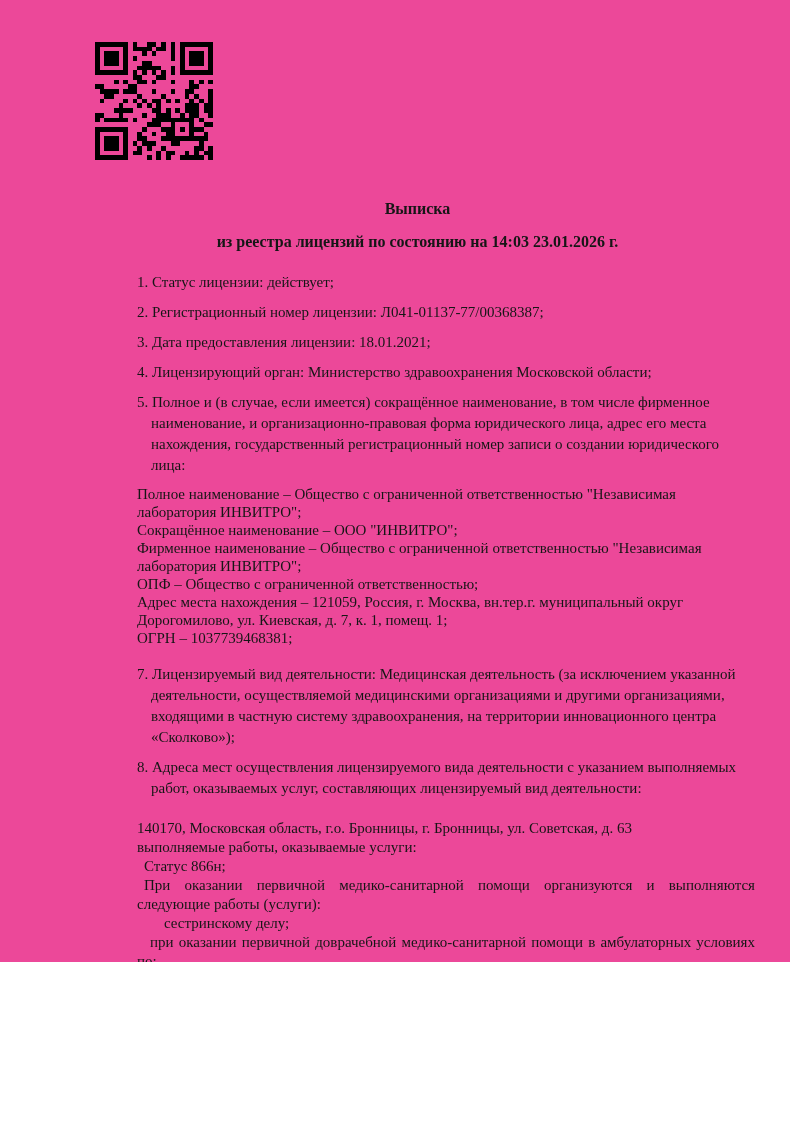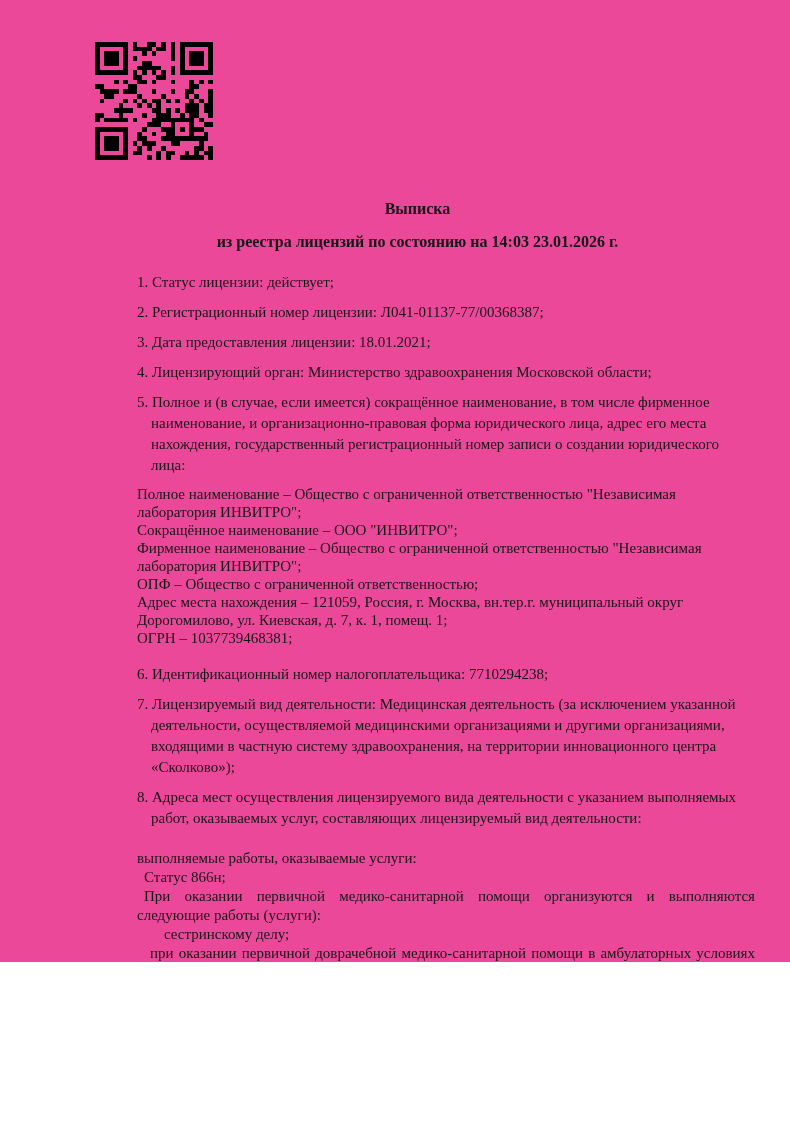--- a/index.html
+++ b/index.html
@@ -378,33 +378,30 @@
     <div class="org-block">
       <div class="org-line">Полное наименование – Общество с ограниченной ответственностью "Независимая лаборатория ИНВИТРО";</div>
       <div class="org-line">Сокращённое наименование – ООО "ИНВИТРО";</div>
       <div class="org-line">Фирменное наименование – Общество с ограниченной ответственностью "Независимая лаборатория ИНВИТРО";</div>
       <div class="org-line">ОПФ – Общество с ограниченной ответственностью;</div>
       <div class="org-line">Адрес места нахождения – 121059, Россия, г. Москва, вн.тер.г. муниципальный округ Дорогомилово, ул. Киевская, д. 7, к. 1, помещ. 1;</div>
       <div class="org-line">ОГРН – 1037739468381;</div>
     </div>
 
     <p class="item">
-      <span>6.</span>
-      <span>Идентификационный номер налогоплательщика: 7710294238;</span>
-    </p>
-    <p class="item">
       <span>7.</span>
       <span>Лицензируемый вид деятельности: Медицинская деятельность (за исключением указанной деятельности, осуществляемой медицинскими организациями и другими организациями, входящими в частную систему здравоохранения, на территории инновационного центра «Сколково»);</span>
     </p>
     <p class="item item-8">
       <span>8.</span>
       <span>Адреса мест осуществления лицензируемого вида деятельности с указанием выполняемых работ, оказываемых услуг, составляющих лицензируемый вид деятельности:</span>
     </p>
 
     <div>
+      <div class="act-line">140170, Московская область, г.о. Бронницы, г. Бронницы, ул. Советская, д. 63</div>
       <div class="act-line">выполняемые работы, оказываемые услуги:</div>
       <div class="act-line act-order">Статус 866н;</div>
       <div class="act-line act-par1">При оказании первичной медико-санитарной помощи организуются и выполняются следующие работы (услуги):</div>
       <div class="act-line act-service">сестринскому делу;</div>
       <div class="act-line act-par2">при оказании первичной доврачебной медико-санитарной помощи в амбулаторных условиях по:</div>
     </div>
 
   </div>
 </div>
 

